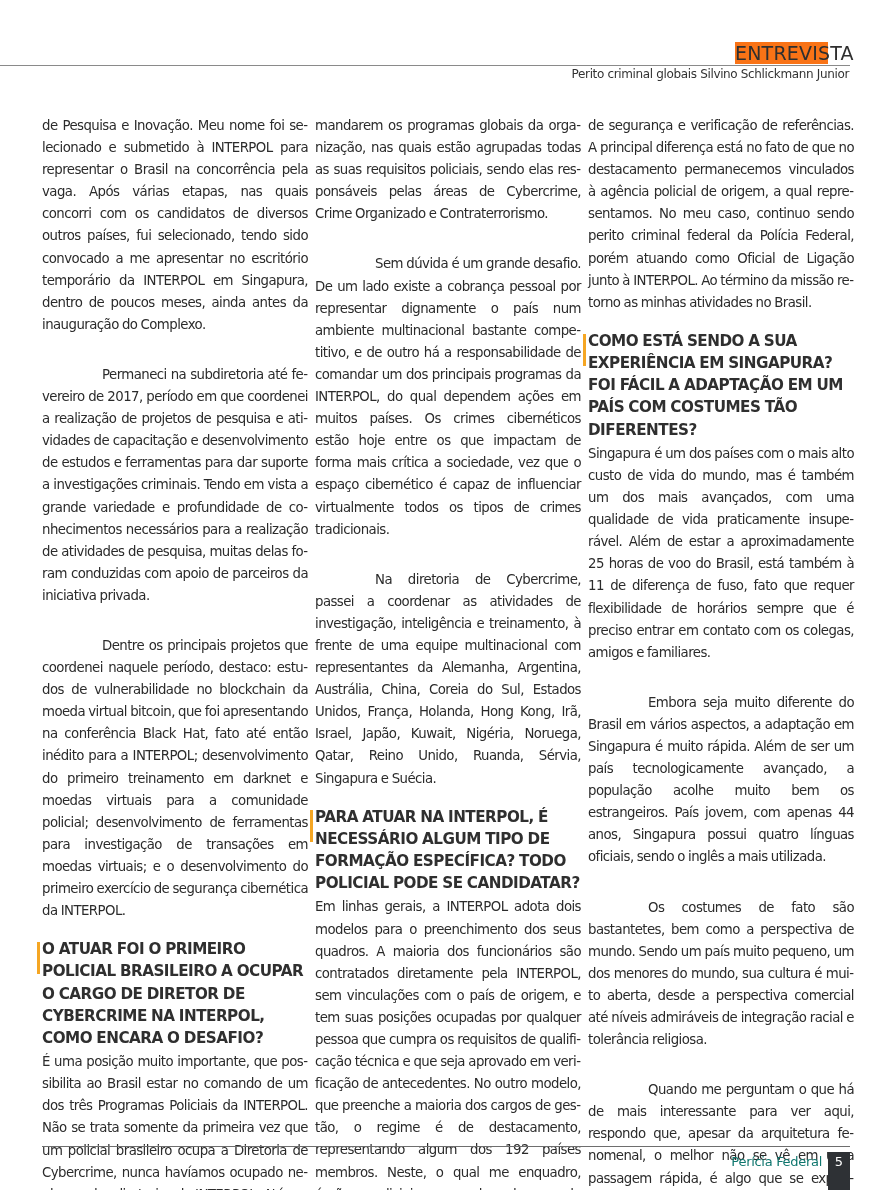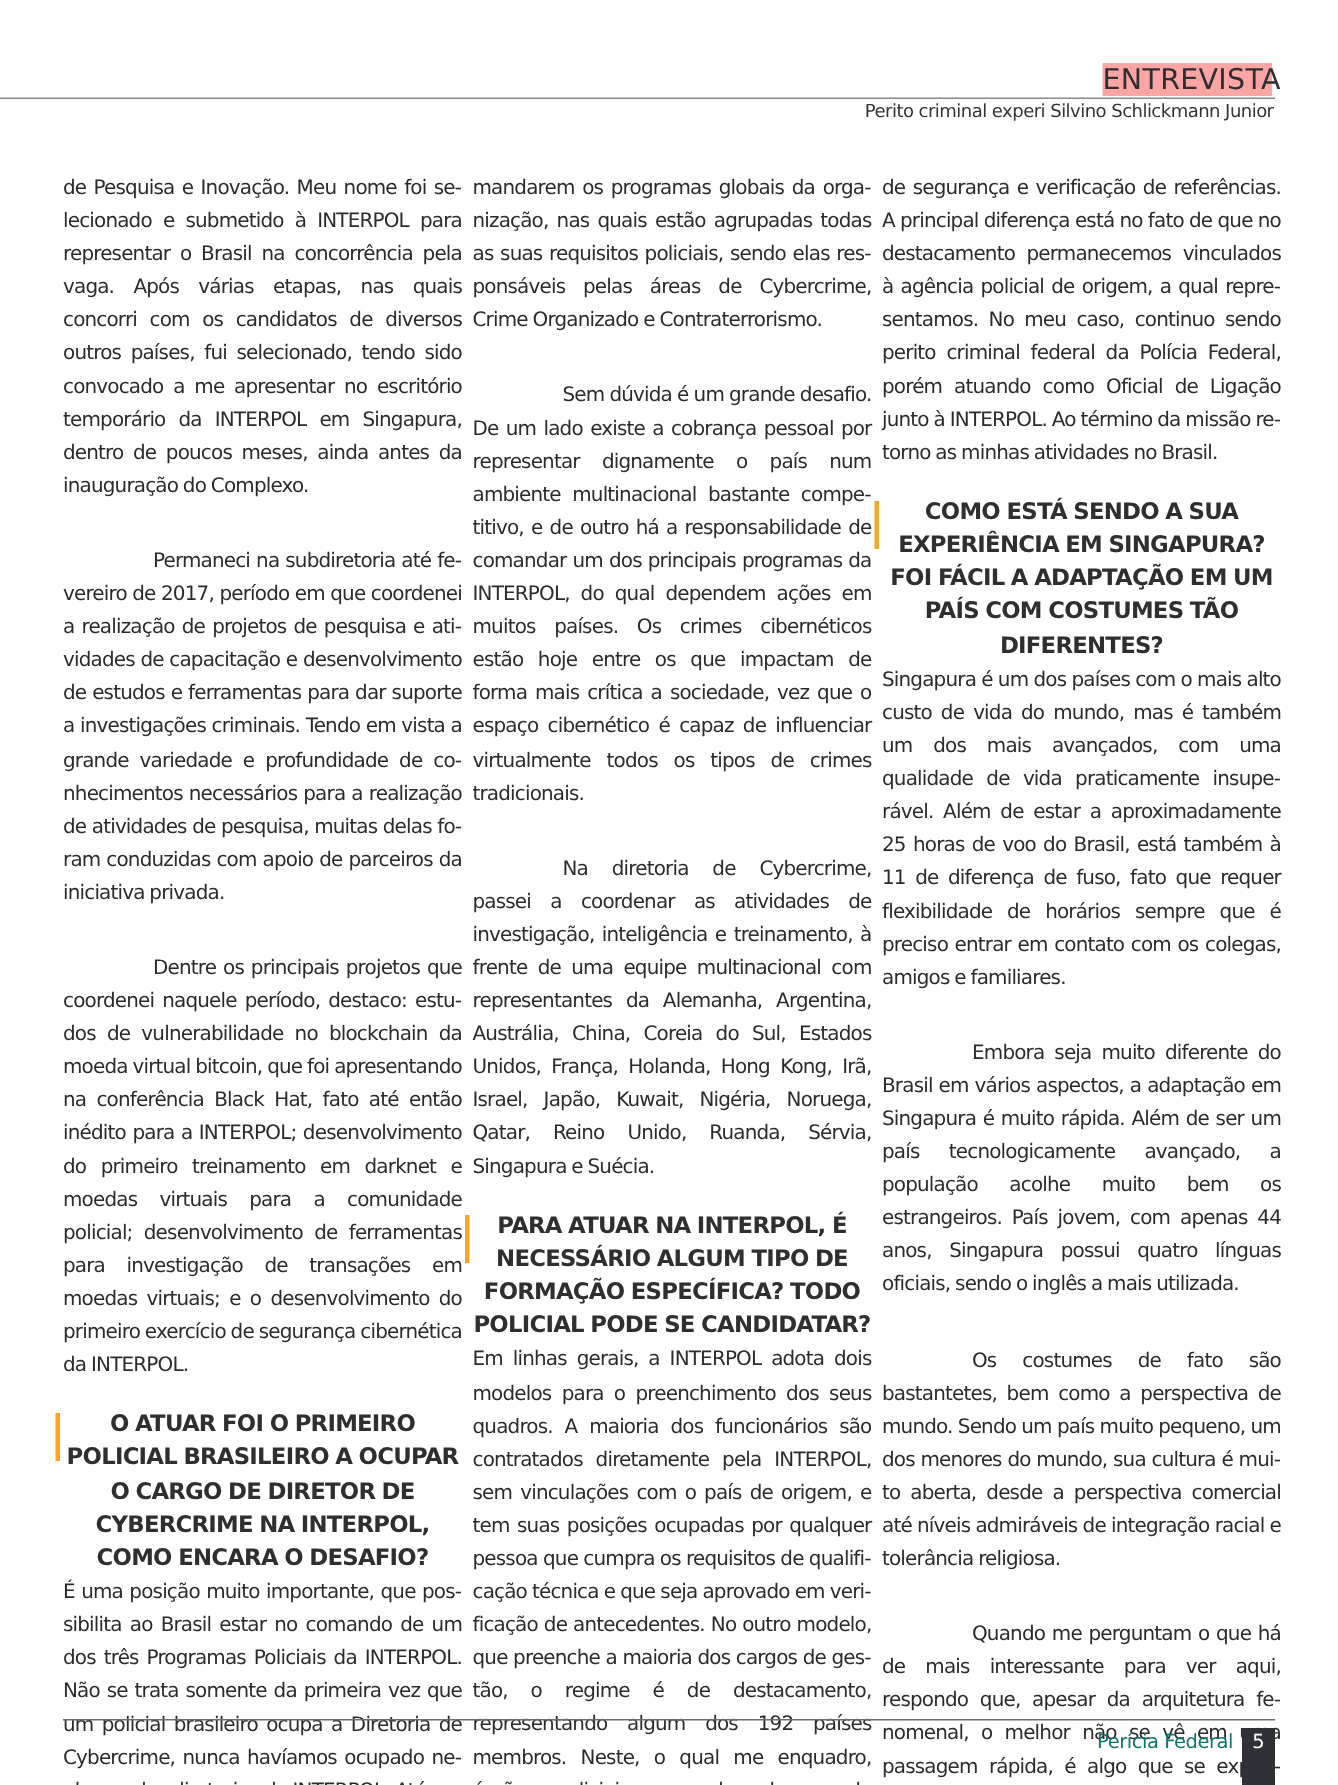--- a/index.html
+++ b/index.html
@@ -2,22 +2,22 @@
 <html><head>
   <meta charset="utf-8">
   <style>
     html, body { margin: 0; padding: 0; background: #ffffff; }
     body {
       width: 892px; height: 1190px; position: relative; overflow: hidden;
       font-family: "Liberation Sans", "DejaVu Sans", sans-serif;
       color: #2b2b2b;
     }
     .header-tag {
-      position: absolute; left: 735px; top: 42px; width: 113px; height: 22px;
-      background: #fca5a5; color: #2f2f2f; font-weight: normal;
+      position: absolute; left: 735px; top: 42px; width: 93px; height: 22px;
+      background: #f97316; color: #2f2f2f; font-weight: normal;
       font-size: 19px; line-height: 22px; text-align: right; padding-right: 6px;
       box-sizing: border-box; letter-spacing: 0.2px;
       font-family: "DejaVu Sans", sans-serif;
       transform-origin: right center;
     }
     .header-rule { position: absolute; left: 0; top: 65px; width: 850px; height: 1px; background: #8a8a8a; }
     .header-sub {
       position: absolute; right: 43px; top: 66px; font-size: 12px; line-height: 16px; color: #333;
       font-family: "DejaVu Sans", sans-serif; letter-spacing: -0.35px;
     }
@@ -28,40 +28,40 @@
       hyphens: manual;
     }
     .col p { margin: 0; text-indent: 0; }
     .col p.ind { text-indent: 60px; margin-top: 28px; }
     .col1 { left: 42px; }
     .col2 { left: 315px; }
     .col3 { left: 588px; }
     .q {
       position: relative; margin: 16px 0 2px 0; padding-left: 0;
       font-weight: bold; font-size: 15.2px; line-height: 22.2px; color: #2f2f2f;
-      font-family: "DejaVu Sans", sans-serif; letter-spacing: -0.5px; text-align: center;
+      font-family: "DejaVu Sans", sans-serif; letter-spacing: -0.5px; text-align: left;
     }
     .q .bar { position: absolute; left: -5px; top: 4px; width: 3px; height: 32px; background: #f5a623; }
     .footer-rule { position: absolute; left: 42px; top: 1146px; width: 808px; height: 1px; background: #6e6e6e; }
     .footer-title {
       position: absolute; right: 70px; top: 1153px; font-size: 13px; line-height: 18px; color: #0f766e;
       font-family: "DejaVu Sans", sans-serif; letter-spacing: -0.3px;
     }
     .page-num {
       position: absolute; left: 828px; top: 1152px; width: 22px; height: 38px; background: #2e3135;
       color: #ffffff; font-size: 13px; line-height: 20px; text-align: center;
       font-family: "DejaVu Sans", sans-serif;
     }
   </style>
 </head>
 <body>
 
 <div class="header-tag">ENTREVISTA</div>
 <div class="header-rule"></div>
-<div class="header-sub">Perito criminal experi Silvino Schlickmann Junior</div>
+<div class="header-sub">Perito criminal globais Silvino Schlickmann Junior</div>
 
 <div class="col col1">
     <p>de Pesquisa e Inovação. Meu nome foi se­lecionado e submetido à INTERPOL para representar o Brasil na concorrência pela vaga. Após várias etapas, nas quais concorri com os candidatos de diversos outros pa­íses, fui selecionado, tendo sido convocado a me apresentar no escritório temporário da INTERPOL em Singapura, dentro de pou­cos meses, ainda antes da inauguração do Complexo.</p>
     <p class="ind">Permaneci na subdiretoria até fe­vereiro de 2017, período em que coordenei a realização de projetos de pesquisa e ati­vidades de capacitação e desenvolvimento de estudos e ferramentas para dar suporte a investigações criminais. Tendo em vista a grande variedade e profundidade de co­nhecimentos necessários para a realização de atividades de pesquisa, muitas delas fo­ram conduzidas com apoio de parceiros da iniciativa privada.</p>
     <p class="ind">Dentre os principais projetos que coordenei naquele período, destaco: estu­dos de vulnerabilidade no blockchain da moeda virtual bitcoin, que foi apresentando na conferência Black Hat, fato até então iné­dito para a INTERPOL; desenvolvimento do primeiro treinamento em darknet e moedas virtuais para a comunidade policial; desen­volvimento de ferramentas para investiga­ção de transações em moedas virtuais; e o desenvolvimento do primeiro exercício de segurança cibernética da INTERPOL.</p>
     <div class="q"><span class="bar"></span><span>O ATUAR FOI O PRIMEIRO POLICIAL BRASILEIRO A OCUPAR O CARGO DE DIRETOR DE CYBERCRIME NA INTERPOL, COMO ENCARA O DESAFIO?</span></div>
     <p>É uma posição muito importante, que pos­sibilita ao Brasil estar no comando de um dos três Programas Policiais da INTERPOL. Não se trata somente da primeira vez que um policial brasileiro ocupa a Diretoria de Cybercrime, nunca havíamos ocupado ne­nhuma das diretorias da INTERPOL. Até en­tão o cargo mais alto que havíamos ocupa­do era o de Diretor-Assistente.</p>
   </div>
 <div class="col col2">
     <p>mandarem os programas globais da orga­nização, nas quais estão agrupadas todas as suas requisitos policiais, sendo elas res­ponsáveis pelas áreas de Cybercrime, Crime Organizado e Contraterrorismo.</p>

